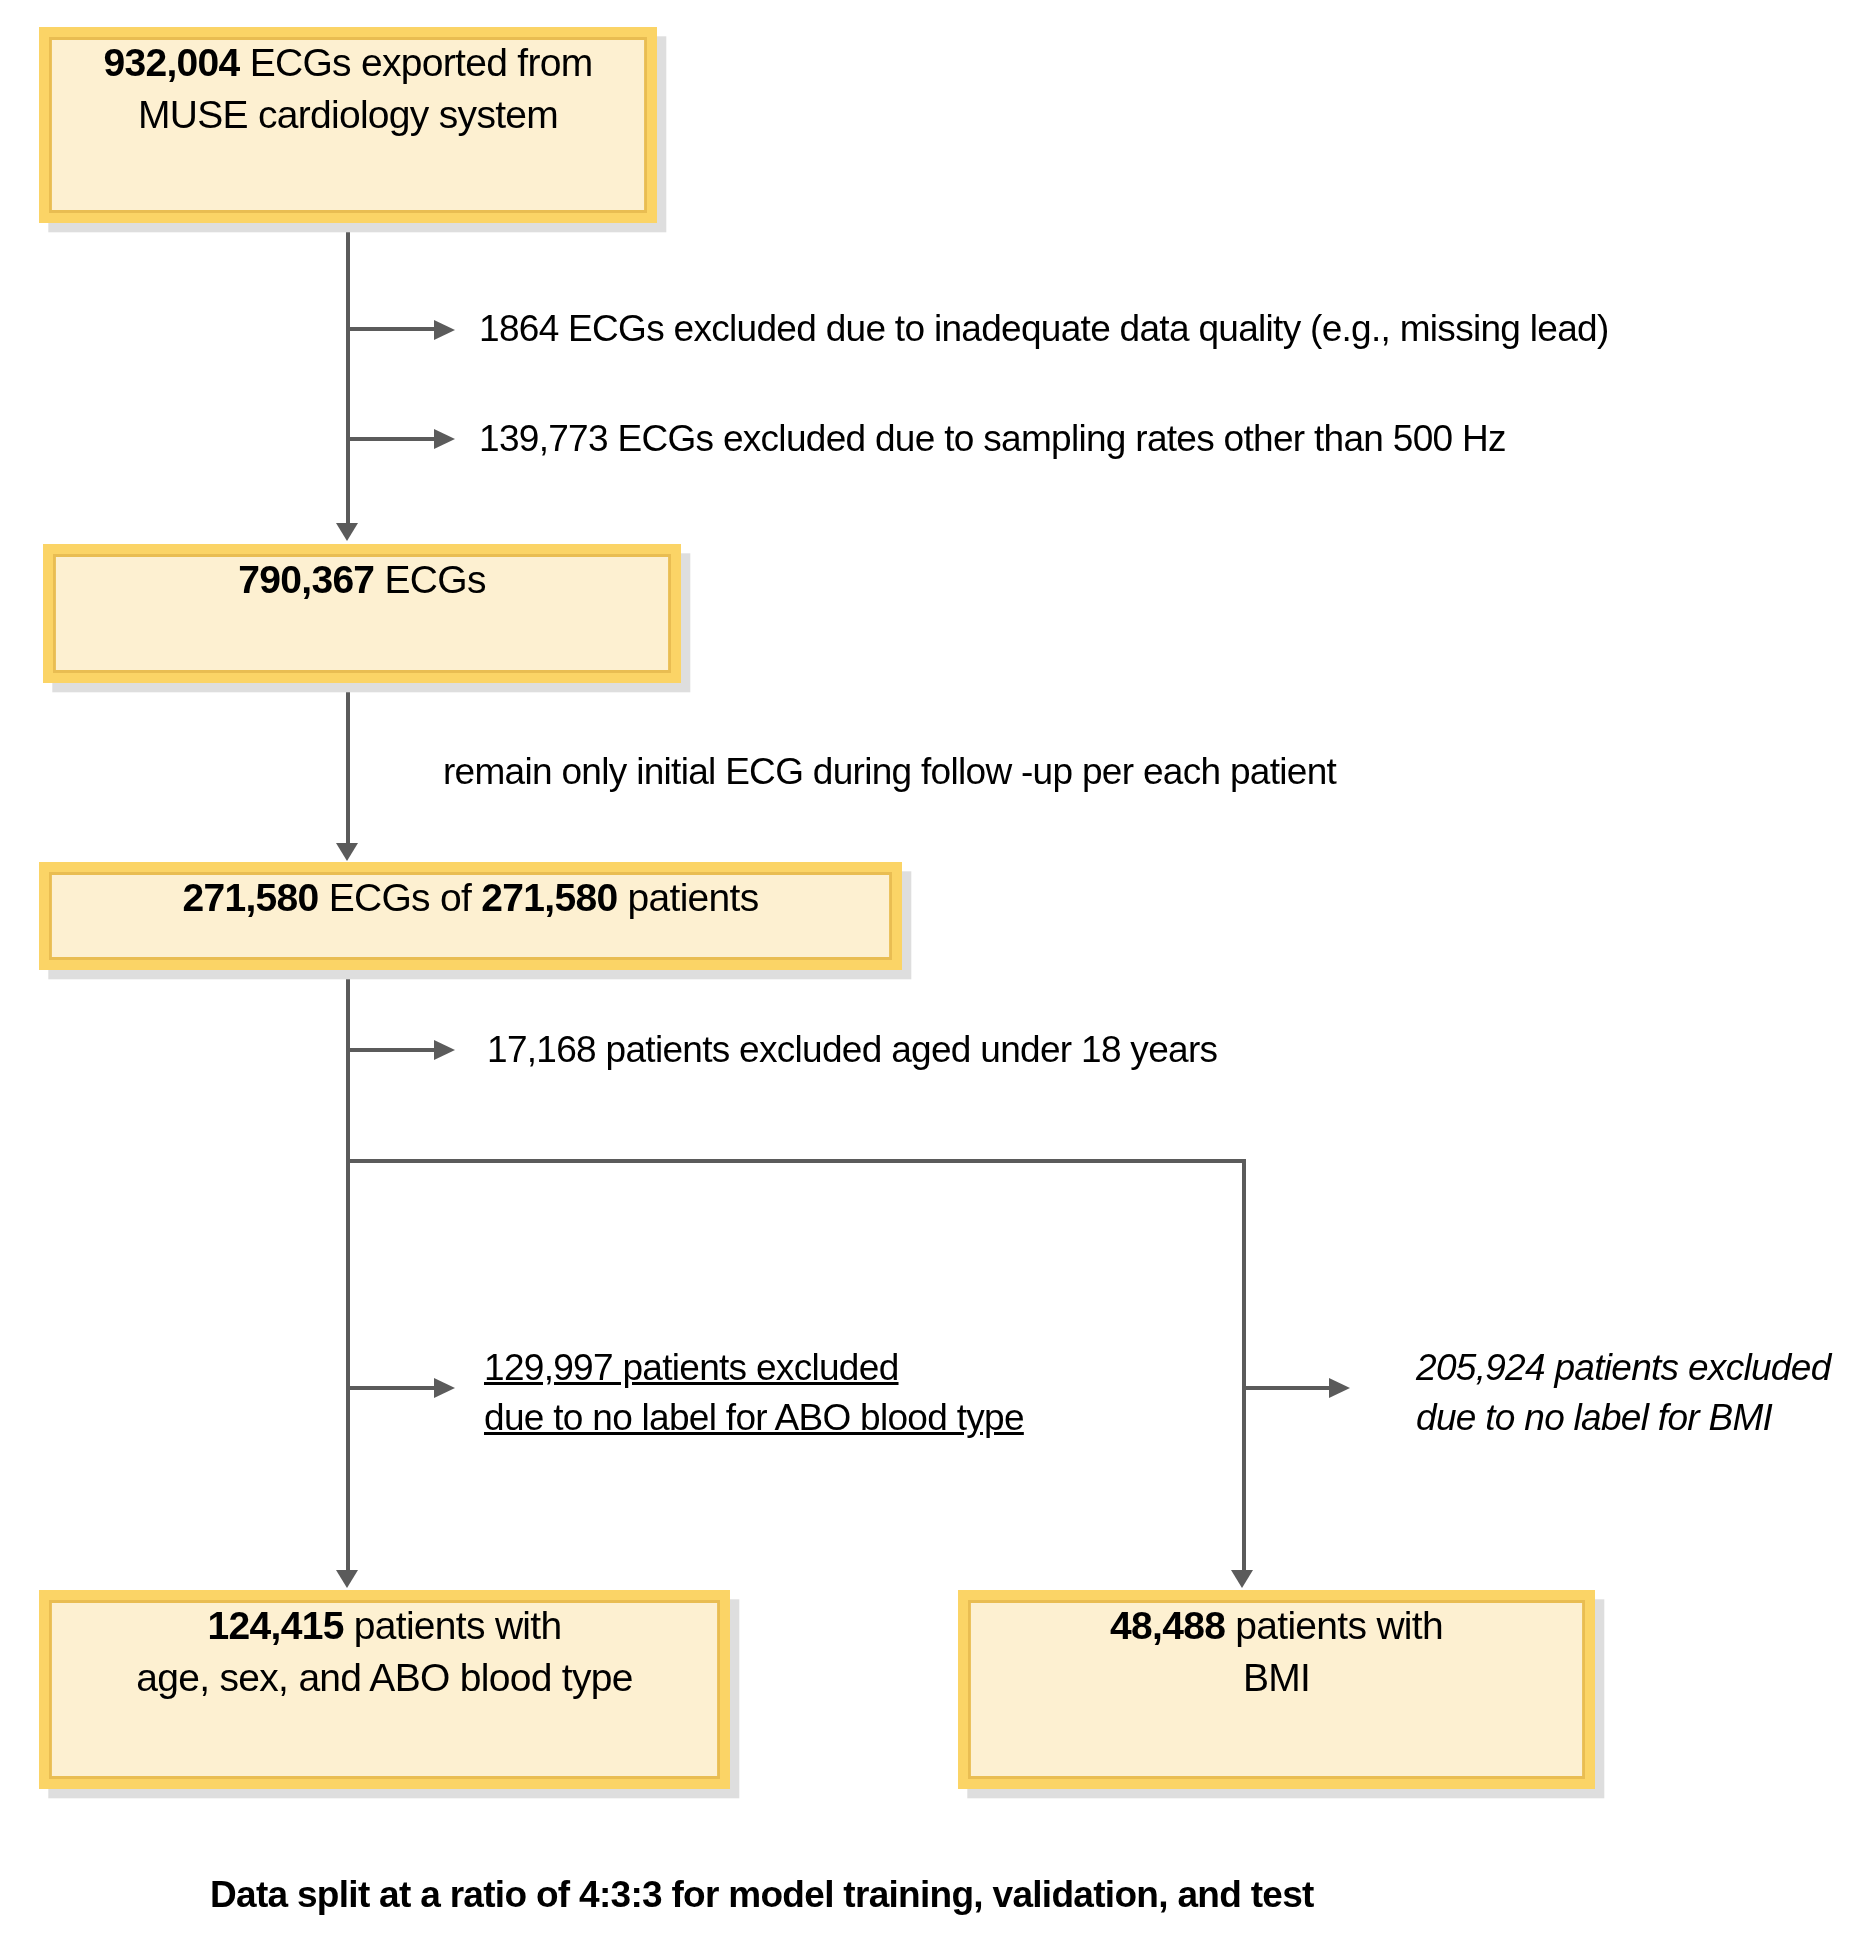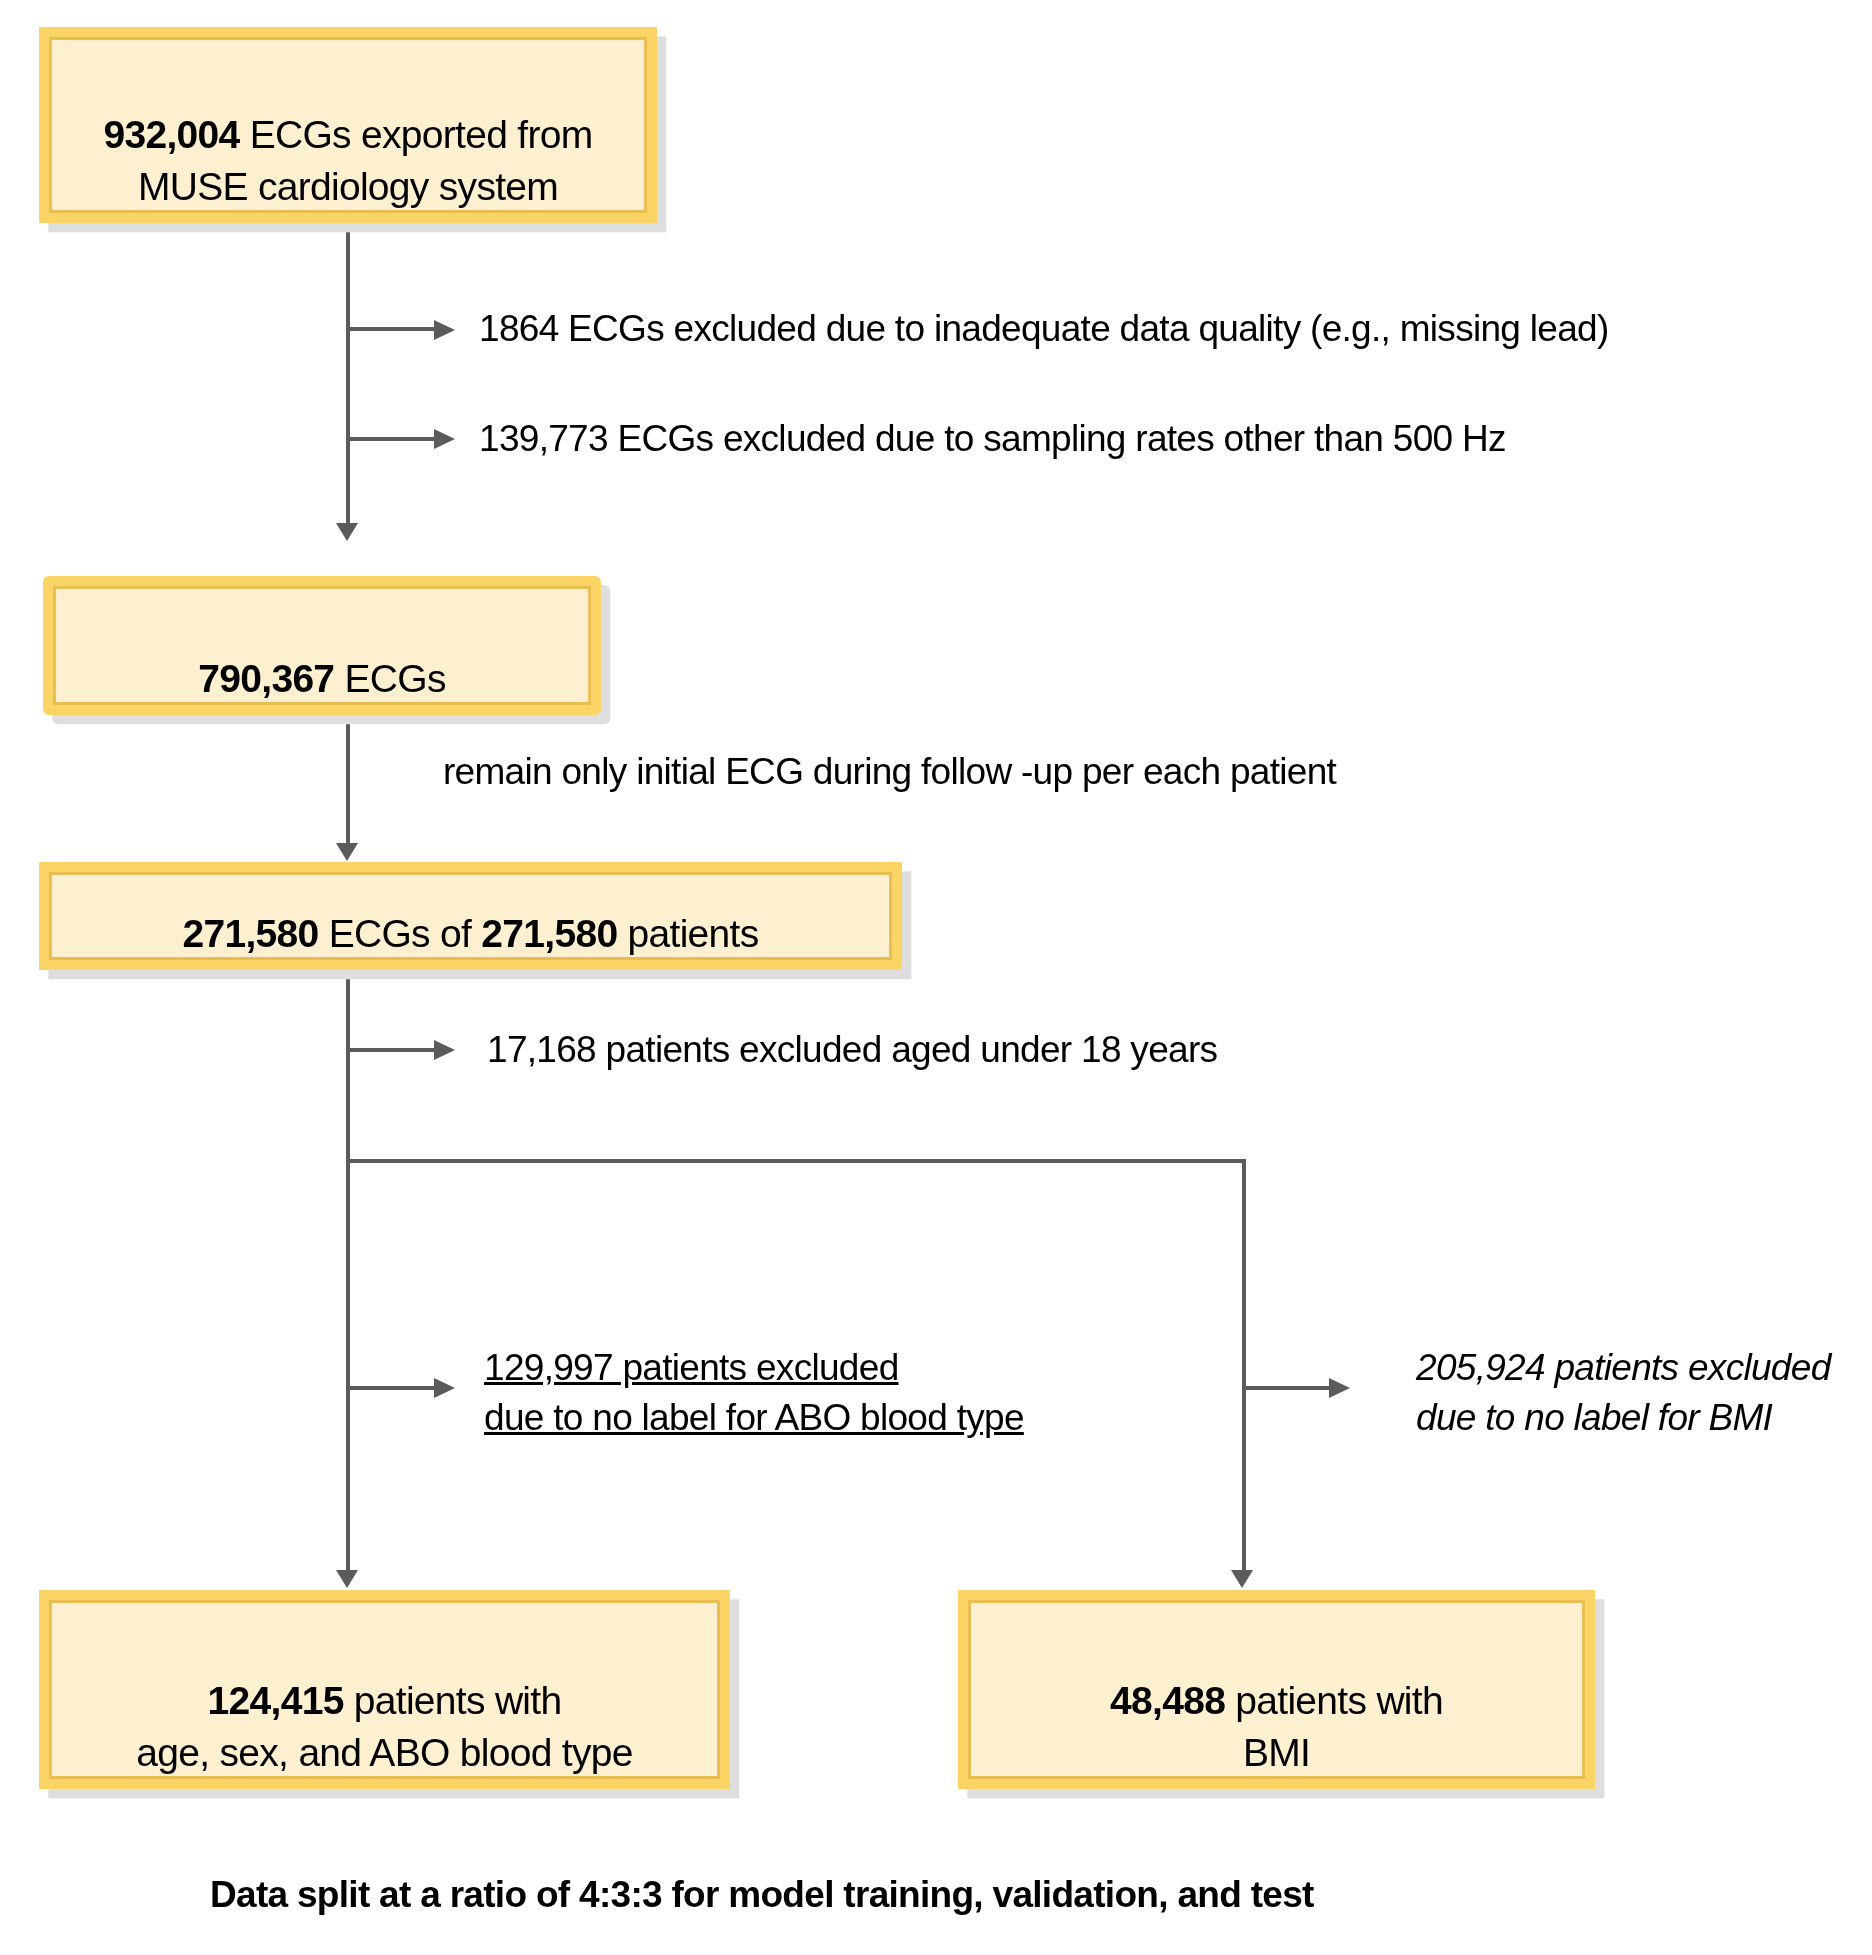--- a/index.html
+++ b/index.html
@@ -18,21 +18,21 @@
     font-family:"Liberation Sans","DejaVu Sans",sans-serif;
     color:var(--text);
     overflow:hidden;
   }
   .node{
     position:absolute;
     box-sizing:border-box;
     background:var(--box-fill);
     border:10.8px solid var(--box-border);
     box-shadow: inset 0 0 0 2.9px var(--box-border-inner), 9.3px 9.3px 0 0 var(--box-shadow);
-    display:flex;flex-direction:column;align-items:center;justify-content:flex-end;
+    display:flex;flex-direction:column;align-items:center;justify-content:flex-start;
     text-align:center;
     font-size:39px;line-height:52px;
     letter-spacing:-0.7px;
     white-space:nowrap;
   }
   .b{font-weight:700;}
   .vline,.hline{position:absolute;background:var(--line);}
   .arrow-down{
     position:absolute;width:0;height:0;
     border-left:11.5px solid transparent;border-right:11.5px solid transparent;
@@ -84,21 +84,21 @@
   <div class="arrow-right" style="left:1329px;top:1378px;"></div>
 
   <div class="node" style="left:39px;top:26.6px;width:618px;height:196px;">
     <div class="ln">
       <span class="b">932,004</span>
       <span>ECGs exported from</span>
     </div>
     <div class="ln">MUSE cardiology system</div>
   </div>
 
-  <div class="node" style="left:43px;top:576px;width:558px;height:139px;border-radius:6px;">
+  <div class="node" style="left:43px;top:544px;width:638px;height:139px;">
     <div class="ln">
       <span class="b">790,367</span>
       <span>ECGs</span>
     </div>
   </div>
 
   <div class="node" style="left:39px;top:862px;width:863px;height:108px;">
     <div class="ln">
       <span class="b">271,580</span>
       <span>ECGs of</span>

